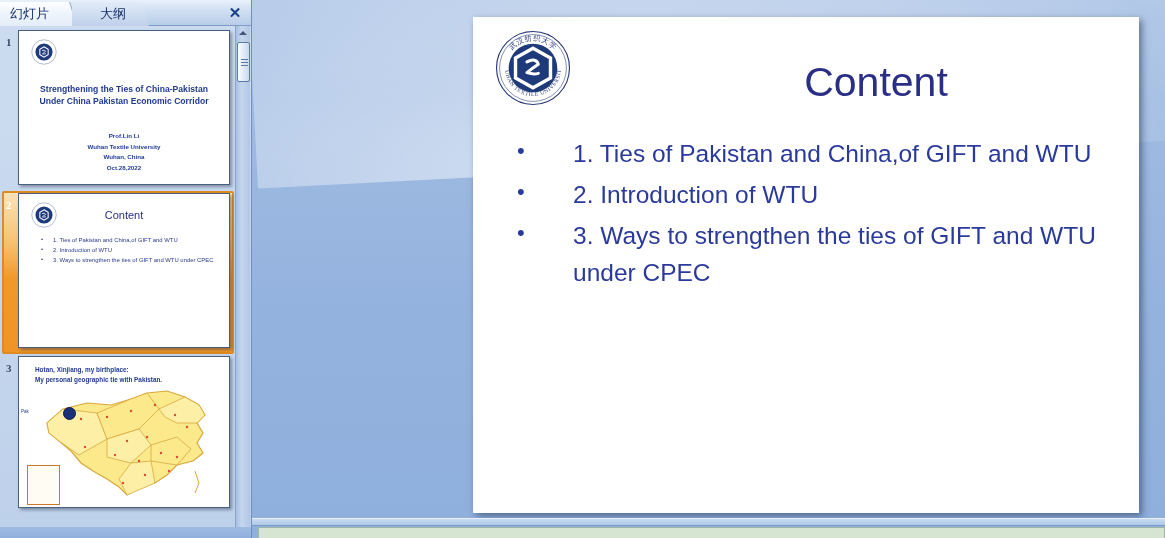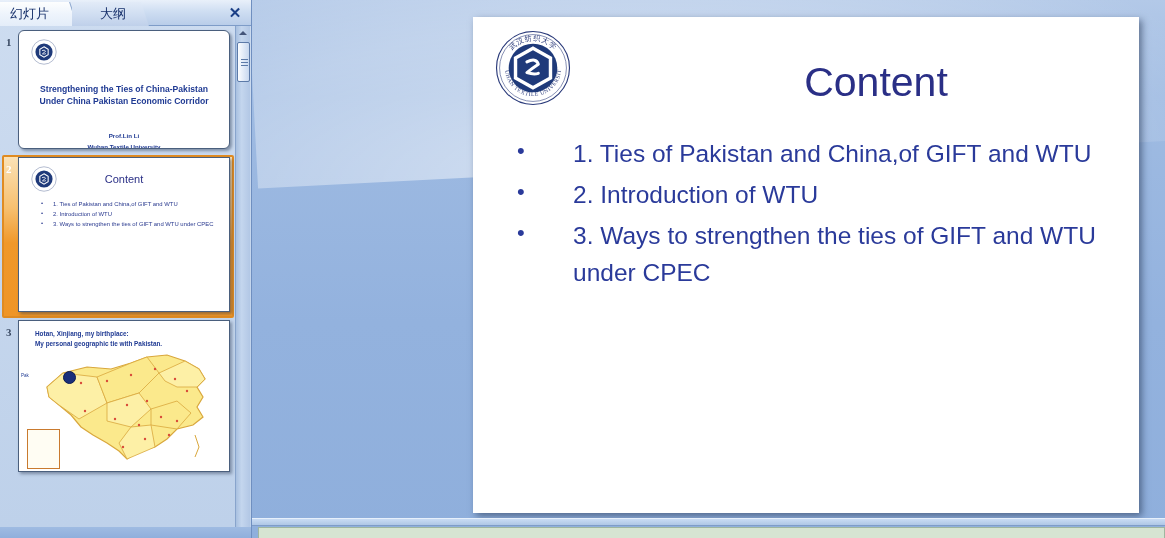--- a/index.html
+++ b/index.html
@@ -134,21 +134,21 @@
     position: relative;
     margin-left: 18px;
     width: 212px;
     background: #ffffff;
     border: 1px solid #4a5f7d;
     box-shadow: 2px 2px 3px rgba(40,55,80,0.45);
     overflow: hidden;
   }
 
   
-  #thumb-1 .thumb-slide { height: 119px; border-radius: 6px; }
+  #thumb-1 .thumb-slide { height: 155px; }
   .tslide-logo { position: absolute; left: 12px; top: 8px; }
   .t1-title {
     position: absolute;
     left: 10px; right: 10px; top: 52px;
     text-align: center;
     font-size: 8.6px;
     font-weight: bold;
     line-height: 12px;
     color: #1f3a93;
     font-family: "Liberation Sans", sans-serif;

